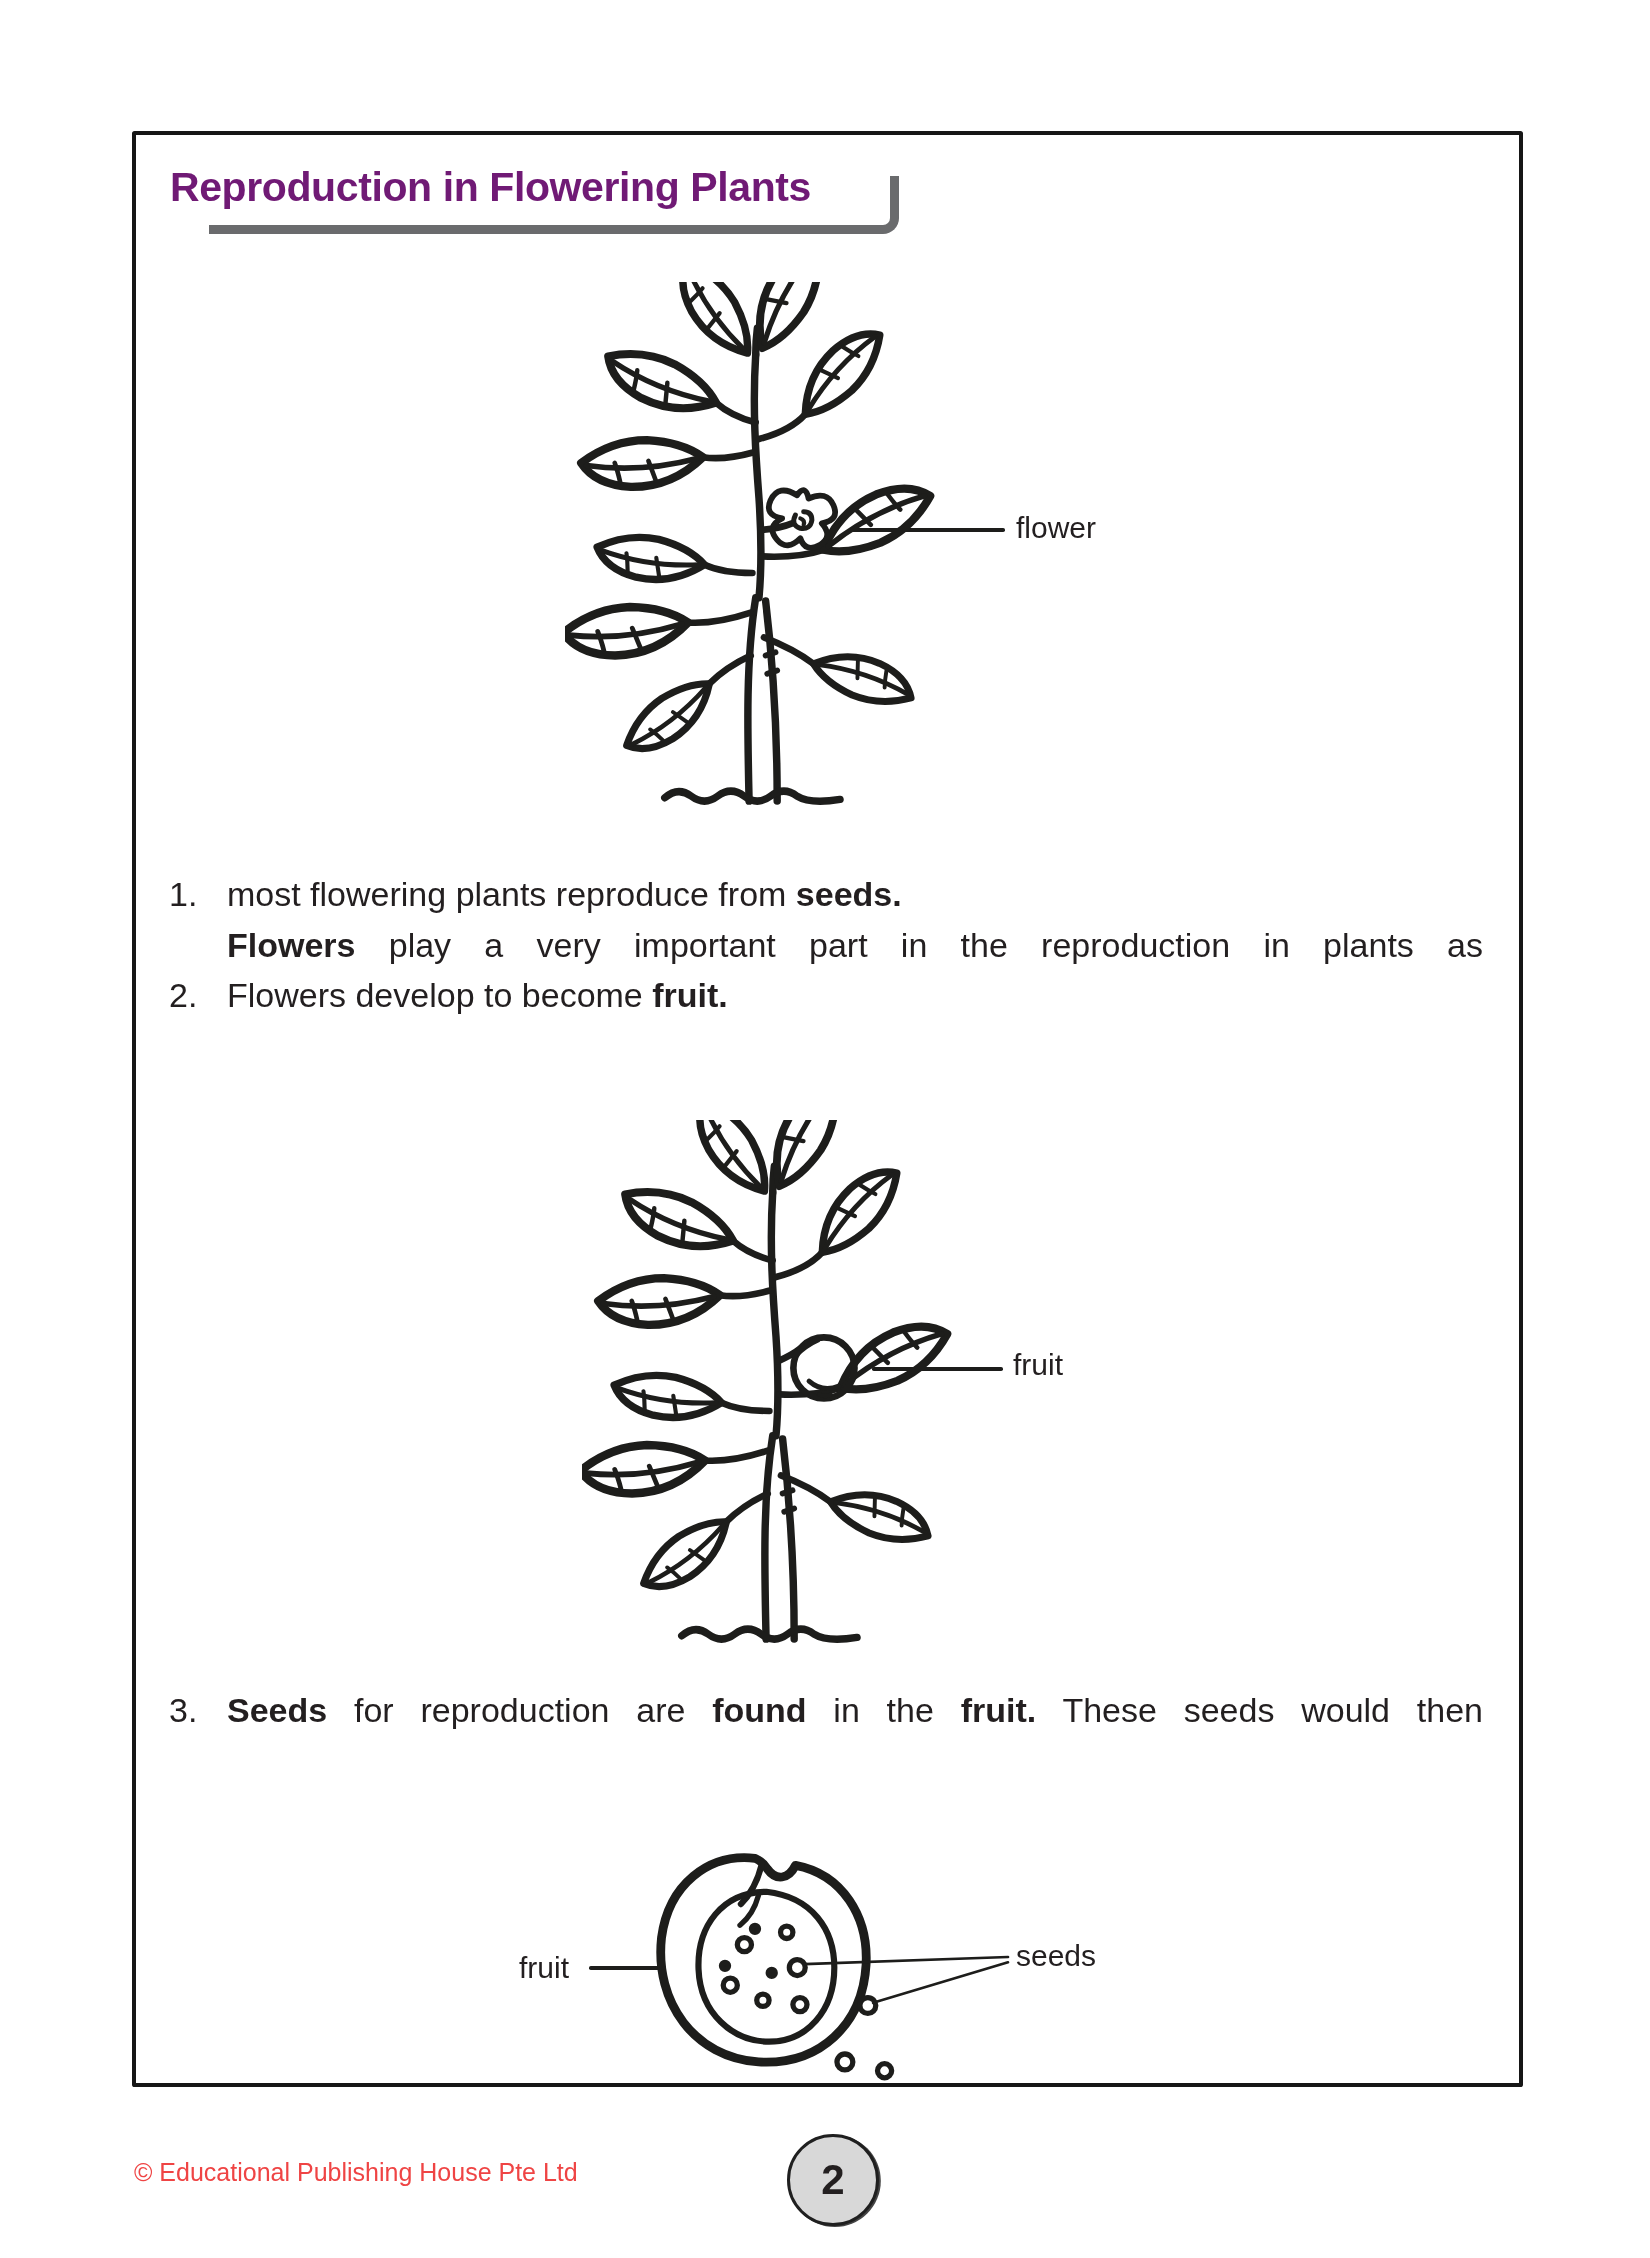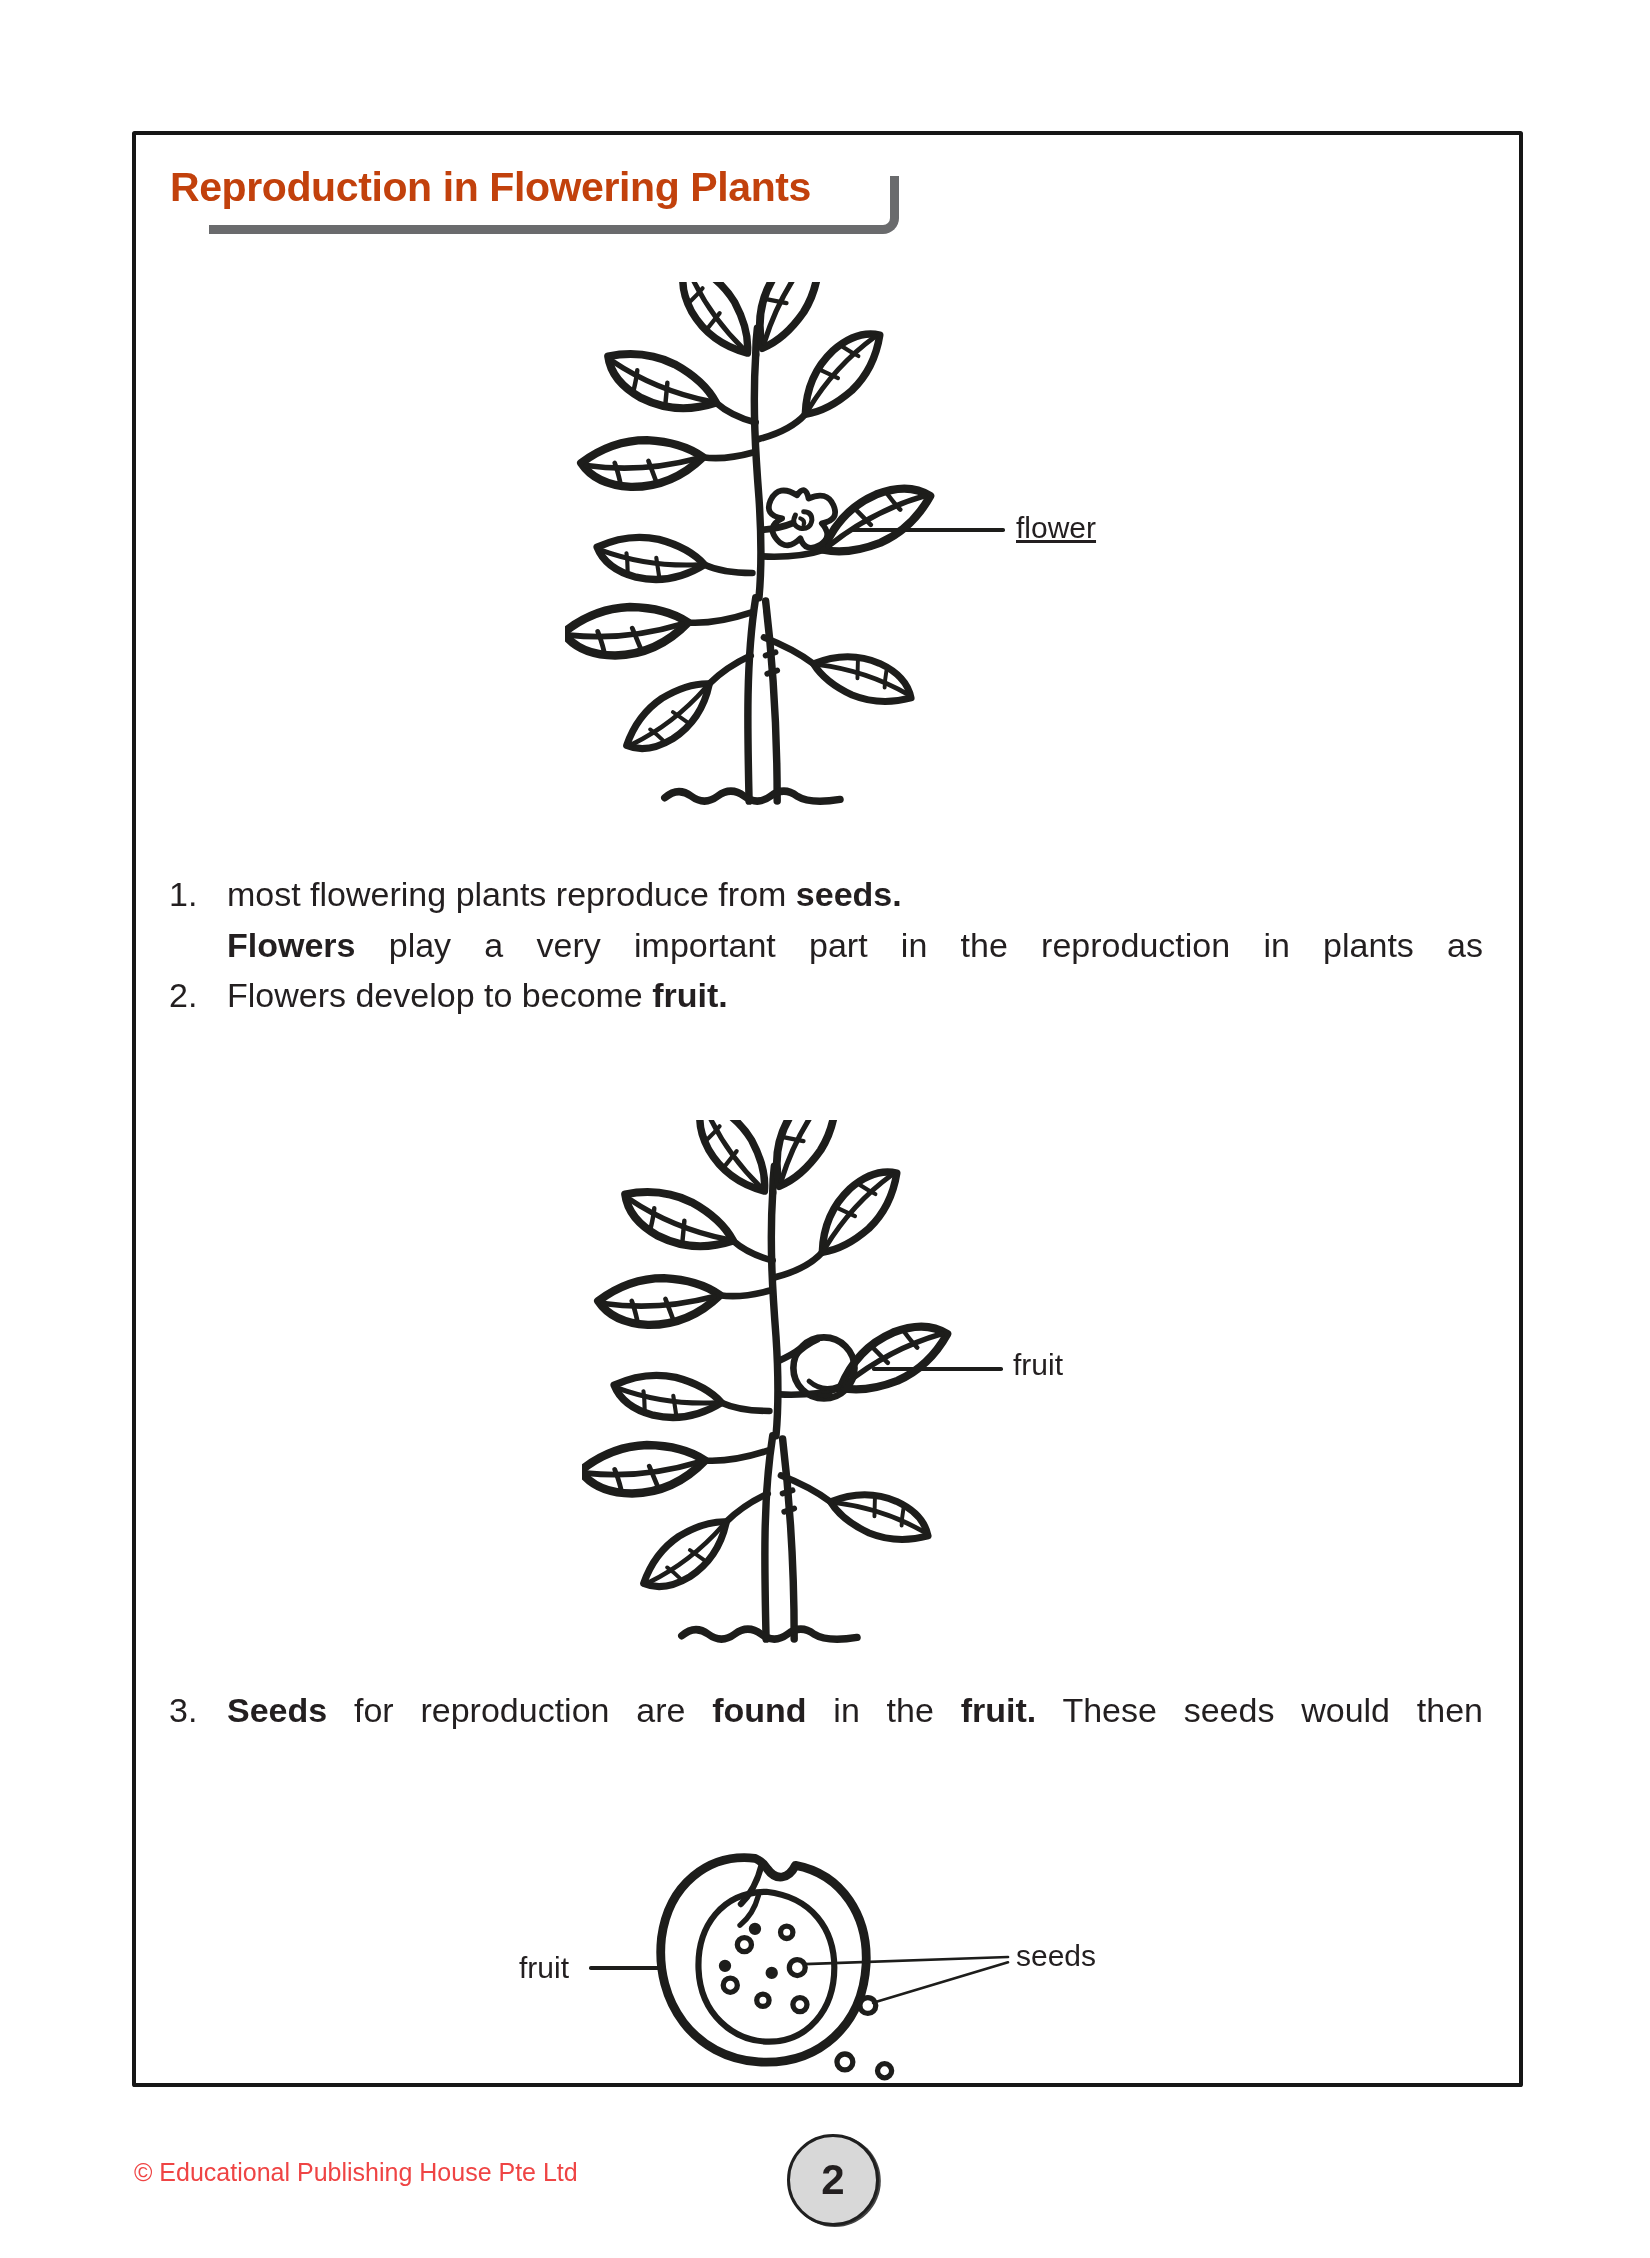--- a/index.html
+++ b/index.html
@@ -6,21 +6,21 @@
   .stage{
     position:relative;width:1651px;height:2258px;background:#ffffff;overflow:hidden;
     font-family:"Liberation Sans","DejaVu Sans",sans-serif;color:#231f20;
   }
   .page-border{
     position:absolute;left:132px;top:131px;width:1383px;height:1948px;
     border:4.4px solid #161616;border-radius:2.6px;
   }
   .title{
     position:absolute;left:170px;top:164px;margin:0;
-    font-size:41px;font-weight:bold;letter-spacing:-0.4px;color:#c2410c;
+    font-size:41px;font-weight:bold;letter-spacing:-0.4px;color:#701a75;
   }
   .title-rule{
     position:absolute;left:209px;top:176px;width:681px;height:49px;
     border-bottom:9.7px solid #6a6b6d;border-right:9.7px solid #6a6b6d;
     border-bottom-right-radius:16px;
   }
   .plant{position:absolute;}
   .connector{position:absolute;background:#1d1d1b;height:3.5px;border-radius:1.8px;}
   .lbl{position:absolute;font-size:30px;color:#231f20;white-space:nowrap;}
   .item{position:absolute;left:169px;width:1316px;font-size:34px;color:#231f20;}
@@ -85,21 +85,21 @@
       <use href="#leaf" transform="translate(276,462) rotate(28) scale(0.95)"></use>
     </g>
     <g fill="none" stroke="#1d1d1b" stroke-linecap="round" stroke-linejoin="round" transform="translate(262,288)">
       <path stroke-width="7" d="M-6 -30 Q-28 -44 -38 -24 Q-46 -6 -24 -2 Q-44 8 -30 24 Q-18 38 -2 22 Q4 40 22 30 Q38 20 24 4 Q46 0 38 -18 Q30 -36 8 -26 Q4 -44 -6 -30 Z"></path>
       <path stroke-width="6" d="M-8 -6 Q-14 6 -2 10 Q10 12 12 0 Q12 -10 2 -10"></path>
       <path stroke-width="5" d="M-2 -2 Q4 0 2 6"></path>
     </g>
     <path stroke="#1d1d1b" fill="none" stroke-width="9" stroke-linecap="round" d="M96 624 Q112 610 128 622 Q144 634 160 622 Q176 610 192 622 Q208 634 224 622 Q240 610 256 622 Q272 632 308 626"></path>
   </svg>
   <div class="connector" style="left:850px;top:528px;width:155px;"></div>
-  <div class="lbl" style="left:1016px;top:511px;text-decoration:underline;">flower</div>
+  <div class="lbl" style="left:1016px;top:511px;">flower</div>
 
   <div class="item" style="top:869px">
     <span class="num">1.</span>
     <div class="lines">
         <div class="ln"><span>most flowering plants reproduce from </span><b>seeds.</b></div>
         <div class="ln just"><b>Flowers</b><span> play a very important part in the reproduction in plants as</span></div>
       </div>
   </div>
   <div class="item" style="top:970px">
     <span class="num">2.</span>

